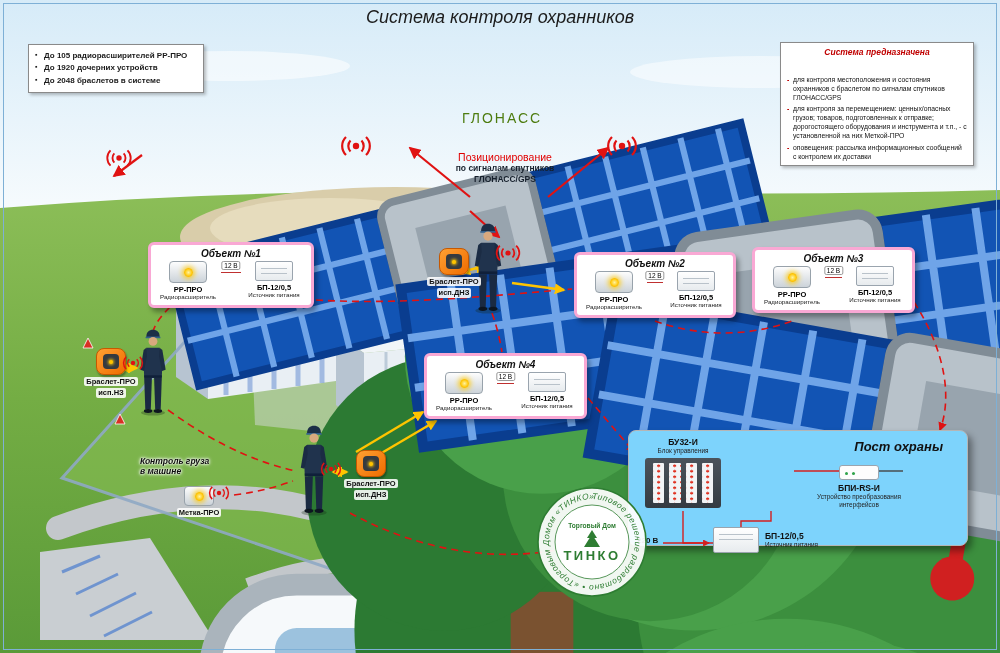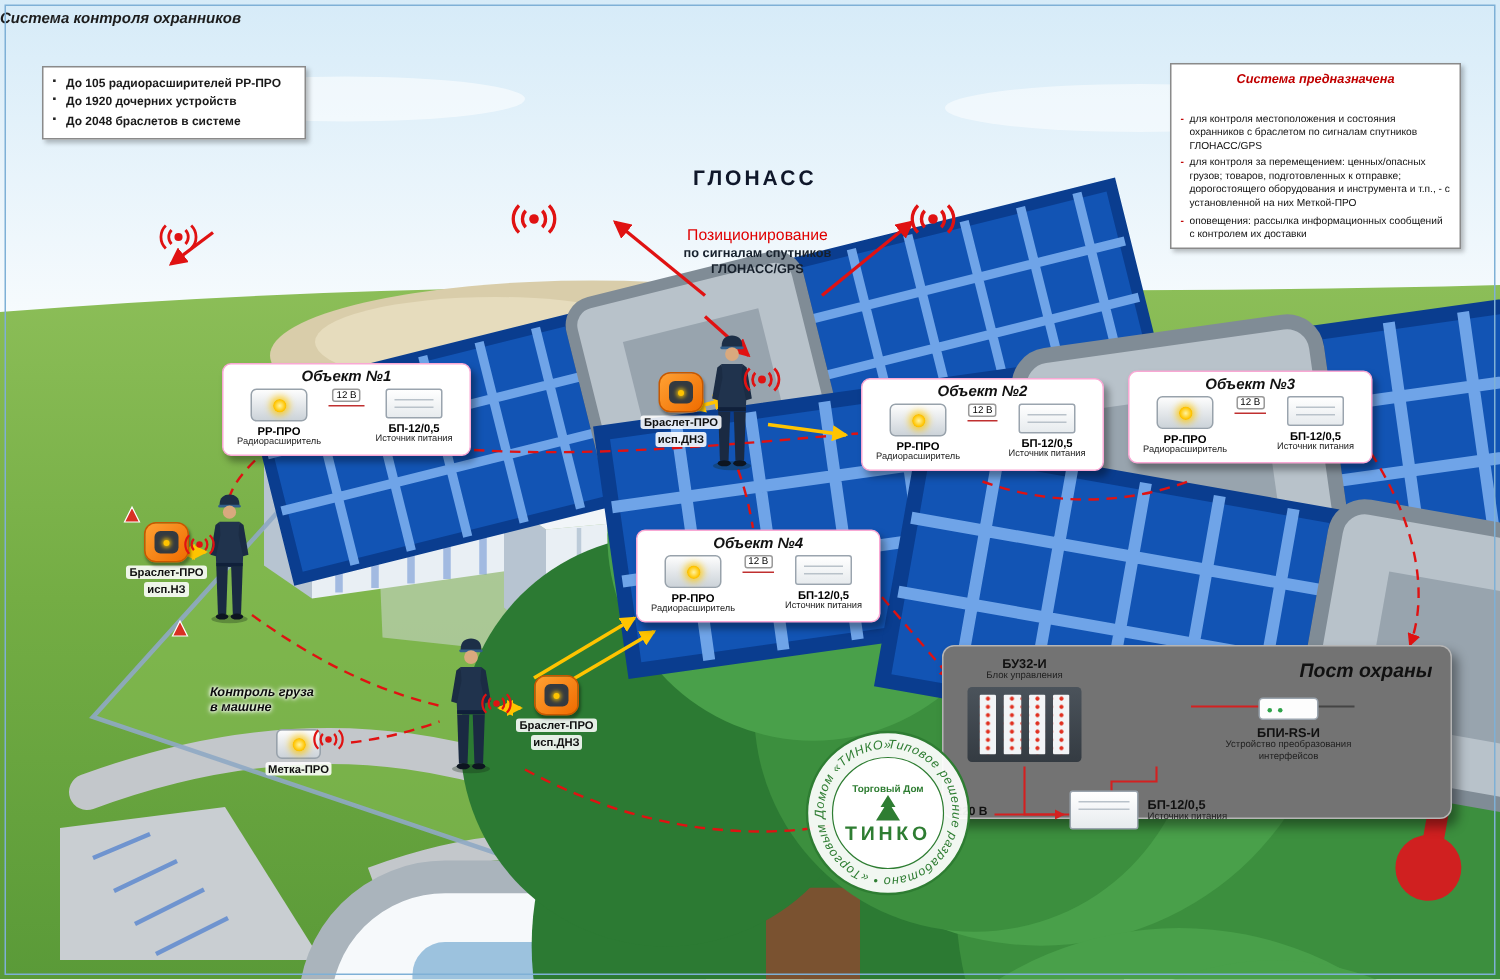--- a/index.html
+++ b/index.html
@@ -1,38 +1,38 @@
 <!DOCTYPE html>
 <html><head>
 <meta charset="utf-8">
 <style>
   *{margin:0;padding:0;box-sizing:border-box}
   html,body{width:1000px;height:653px;background:#fff;font-family:"Liberation Sans",sans-serif;overflow:hidden}
   #canvas{position:relative;width:1000px;height:653px;background:#fff}
   .frame{position:absolute;inset:3px;border:1px solid #7eb0d6;pointer-events:none;z-index:10}
   svg.scene{position:absolute;inset:0;width:1000px;height:653px;z-index:0}
   svg.links{position:absolute;inset:0;width:1000px;height:653px;z-index:1;pointer-events:none}
-  .title{position:absolute;top:7px;left:0;width:100%;font-size:10px;font-weight:bold;font-style:italic;color:#1c1c1c;z-index:5}
+  .title{position:absolute;top:7px;left:0;width:100%;text-align:center;font-size:18px;font-weight:normal;font-style:italic;color:#1c1c1c;z-index:5}
 
   
   .capacity-box{position:absolute;left:28px;top:44px;width:176px;background:#fff;border:1px solid #8a8a8a;padding:5px 6px;z-index:5;box-shadow:2px 2px 3px rgba(0,0,0,.25)}
   .cap-item{font-size:8px;font-weight:bold;color:#1a1a1a;line-height:1.55;padding-left:9px;position:relative}
   .cap-item::before{content:"▪";position:absolute;left:0;top:0;color:#222;font-size:7px}
   .purpose-box{position:absolute;left:780px;top:42px;width:194px;background:#fff;border:1px solid #8a8a8a;padding:4px 6px;z-index:5;box-shadow:2px 2px 3px rgba(0,0,0,.25)}
   .purpose-title{font-size:8.5px;font-weight:bold;font-style:italic;color:#c00000;text-align:center;margin-bottom:19px}
   .purpose-item{font-size:6.8px;color:#111;line-height:1.3;margin-top:3px;padding-left:6px;position:relative}
   .purpose-item::before{content:"-";position:absolute;left:0;top:0;color:#c00000;font-weight:bold}
 
-  .glonass{position:absolute;left:462px;top:110px;font-size:14px;font-weight:bold;letter-spacing:2px;color:#0f172a;z-index:5}
+  .glonass{position:absolute;left:462px;top:110px;font-size:14px;font-weight:normal;letter-spacing:2px;color:#4d7c0f;z-index:5}
   .positioning{position:absolute;left:425px;top:151px;width:160px;text-align:center;z-index:5}
   .pos1{font-size:10.5px;font-weight:normal;color:#e00000}
   .pos2{font-size:8.5px;font-weight:bold;color:#16202c;line-height:1.25}
 
   
-  .obj-box{position:absolute;background:#fff;border:1px solid #f9a8d4;border-radius:6px;padding:3px 6px 4px;z-index:3;box-shadow:3px 4px 5px rgba(0,0,0,.35)}
+  .obj-box{position:absolute;background:#fff;border:3px solid #f9a8d4;border-radius:6px;padding:3px 6px 4px;z-index:3;box-shadow:3px 4px 5px rgba(0,0,0,.35)}
   .obj-title{text-align:center;font-weight:bold;font-style:italic;font-size:10px;color:#111}
   .obj-row{display:flex;align-items:flex-start;margin-top:2px}
   .device{display:flex;flex-direction:column;align-items:center;width:62px;text-align:center}
   .dev-name{font-size:7.5px;font-weight:bold;margin-top:2px;white-space:nowrap}
   .dev-sub{font-size:6.2px;color:#222;line-height:1.1}
   .rr-icon{width:38px;height:22px;border-radius:4px;background:linear-gradient(#fdfdfd,#ccd3d9);border:1px solid #98a2ab;position:relative}
   .rr-icon::after{content:"";position:absolute;left:50%;top:50%;width:9px;height:9px;margin:-4.5px 0 0 -4.5px;border-radius:50%;background:radial-gradient(circle,#fff3a0,#ffc400 60%,#df9f00);box-shadow:0 0 5px 2px rgba(255,200,0,.8)}
   .rr-icon.small{width:30px;height:20px}
   .bp-icon{width:38px;height:20px;border-radius:2px;background:linear-gradient(#ffffff,#e7ebee);border:1px solid #9aa4ae;position:relative}
   .bp-icon::after{content:"";position:absolute;left:5px;right:5px;top:6px;height:1px;background:#b9c2ca;box-shadow:0 5px 0 #b9c2ca}
@@ -45,33 +45,33 @@
   .waves{position:absolute;z-index:3}
   .bracelet-unit{position:absolute;display:flex;flex-direction:column;align-items:center;z-index:3}
   .bracelet-icon{width:30px;height:27px;border-radius:8px;background:linear-gradient(135deg,#ffa133,#ef6c00);border:1px solid #c65800;box-shadow:1px 2px 2px rgba(0,0,0,.35);position:relative}
   .bracelet-icon::before{content:"";position:absolute;inset:5px 6px;background:#343a40;border-radius:4px}
   .bracelet-icon::after{content:"";position:absolute;left:50%;top:50%;width:4px;height:4px;margin:-2px;border-radius:50%;background:#ffc400;box-shadow:0 0 3px 1px rgba(255,200,0,.9)}
   .chip-label{font-size:7.5px;font-weight:bold;color:#101010;background:rgba(255,255,255,.88);border-radius:2px;padding:0 2px;line-height:1.25;margin-top:2px;white-space:nowrap}
   .cargo-caption{position:absolute;left:140px;top:456px;width:96px;z-index:3;font-size:8.5px;font-weight:bold;font-style:italic;color:#0c0c0c;line-height:1.2;text-shadow:0 0 2px #fff,0 0 3px #fff,0 0 4px #fff}
   .meta-unit{position:absolute;left:163px;top:486px;width:72px;display:flex;flex-direction:column;align-items:center;z-index:3}
 
   
-  .post-panel{position:absolute;left:628px;top:430px;width:340px;height:116px;background:#737373;border:1px solid #b5b5b5;border-radius:8px;z-index:3;box-shadow:4px 5px 7px rgba(0,0,0,.4)}
+  .post-panel{position:absolute;left:628px;top:430px;width:340px;height:116px;background:#7dd3fc;border:1px solid #b5b5b5;border-radius:8px;z-index:3;box-shadow:4px 5px 7px rgba(0,0,0,.4)}
   .post-panel svg.wiring{position:absolute;inset:0;width:340px;height:140px}
   .pp-group{position:absolute;text-align:center}
   .pp-name{font-size:8.5px;font-weight:bold;color:#111;line-height:1.2}
   .pp-sub{font-size:6.4px;color:#222;line-height:1.2}
   .pp-group.bu32{left:8px;top:6px;width:92px}
   .bu-dev{width:76px;height:50px;margin:3px auto 0;background:linear-gradient(#4b535b,#343b42);border-radius:3px;display:flex;gap:5px;padding:5px 8px;position:relative}
   .bu-dev i{flex:1;background-color:#f2f4f6;border-radius:1px;background-image:radial-gradient(circle,#e03020 1.1px,transparent 1.6px);background-size:7px 5.5px;background-position:center top}
   .pp-group.ctrl{left:106px;top:6px;width:72px}
   .ctrl-dev{width:46px;height:50px;margin:3px auto 0;background:linear-gradient(#3c434a,#22272c);border-radius:4px;position:relative}
   .ctrl-dev::before{content:"";position:absolute;left:50%;top:50%;width:13px;height:13px;margin:-6.5px;border-radius:50%;background:radial-gradient(circle,#fff0a0,#ffc400 60%,#d89c00);box-shadow:0 0 10px 4px rgba(255,200,0,.85)}
   .ctrl-dev::after{content:"";position:absolute;left:50%;top:50%;width:24px;height:24px;margin:-12px;border-radius:50%;border:1px solid rgba(255,220,90,.7)}
-  .post-title{position:absolute;right:12px;top:8px;font-size:13px;font-weight:bold;font-style:italic;color:#111}
+  .post-title{position:absolute;right:24px;top:8px;font-size:13px;font-weight:bold;font-style:italic;color:#111}
   .pp-group.bpi{left:188px;top:34px;width:84px}
   .bpi-dev{width:40px;height:15px;margin:0 auto 3px;background:#fdfdfd;border:1px solid #9aa4ae;border-radius:3px;position:relative}
   .bpi-dev::after{content:"";position:absolute;left:5px;top:6px;width:3px;height:3px;border-radius:50%;background:#2fa34a;box-shadow:7px 0 0 #2fa34a}
   .pp-group.arm{left:274px;top:26px;width:62px}
   .monitor{width:62px;height:44px;background:#272c31;border-radius:3px;padding:3px}
   .screen{width:100%;height:100%;background:#eef4f9;position:relative;overflow:hidden}
   .screen::before{content:"";position:absolute;left:0;right:0;top:0;height:5px;background:#4d7fae}
   .screen::after{content:"";position:absolute;left:3px;right:3px;top:8px;bottom:2px;background:repeating-linear-gradient(#d7e3ee 0 3px,#eef4f9 3px 6px)}
   .kbd{width:52px;height:7px;background:#23282d;margin:3px auto 2px;transform:skewX(-20deg);border-radius:1px}
   .psu-row{position:absolute;left:84px;top:96px;display:flex;align-items:center;gap:6px;text-align:left}

